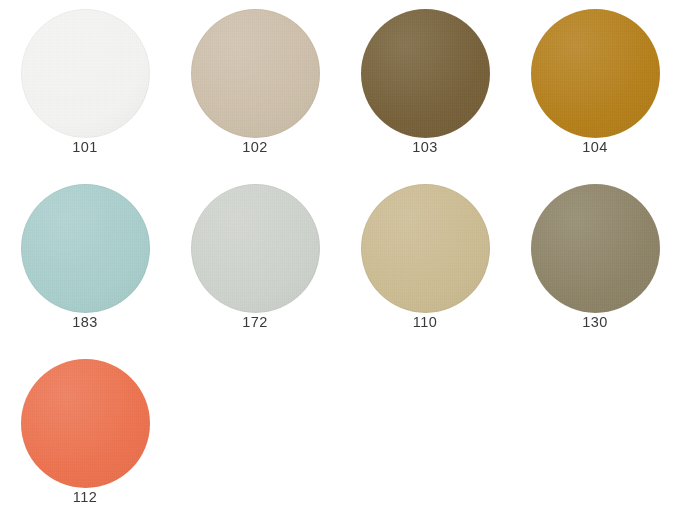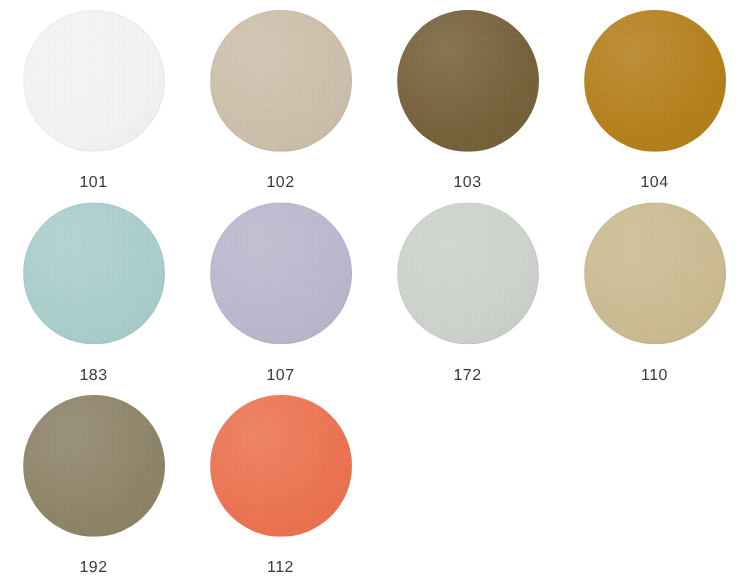--- a/index.html
+++ b/index.html
@@ -78,21 +78,21 @@
         rgba(0,0,0,0.022) 1px,
         rgba(0,0,0,0.022) 3px);
   }
 
   
   .swatch-disc.light-chip {
     box-shadow: inset 0 0 0 1px rgba(0,0,0,0.035);
   }
 
   .swatch-label {
-    margin-top: 21px;
+    margin-top: 2px;
     font-size: 14.5px;
     line-height: 1;
     color: #3a3a3a;
     letter-spacing: 0.4px;
     text-align: center;
     user-select: none;
   }
 </style>
 </head>
 <body style="background: rgb(255, 255, 255);">
@@ -123,41 +123,35 @@
       <div class="swatch-label">104</div>
     </div>
     <div class="swatch-cell">
       <div class="swatch-disc-wrap">
         <div class="swatch-disc light-chip" style="background-color: rgb(169, 207, 205);"></div>
       </div>
       <div class="swatch-label">183</div>
     </div>
     <div class="swatch-cell">
       <div class="swatch-disc-wrap">
-        <div class="swatch-disc light-chip" style="background-color: rgb(188, 184, 207);"></div>
-      </div>
-      <div class="swatch-label">107</div>
-    </div>
-    <div class="swatch-cell">
-      <div class="swatch-disc-wrap">
         <div class="swatch-disc light-chip" style="background-color: rgb(207, 211, 205);"></div>
       </div>
       <div class="swatch-label">172</div>
     </div>
     <div class="swatch-cell">
       <div class="swatch-disc-wrap">
         <div class="swatch-disc light-chip" style="background-color: rgb(205, 188, 147);"></div>
       </div>
       <div class="swatch-label">110</div>
     </div>
     <div class="swatch-cell">
       <div class="swatch-disc-wrap">
         <div class="swatch-disc" style="background-color: rgb(142, 132, 104);"></div>
       </div>
-      <div class="swatch-label">192</div>
+      <div class="swatch-label">130</div>
     </div>
     <div class="swatch-cell">
       <div class="swatch-disc-wrap">
         <div class="swatch-disc" style="background-color: rgb(237, 115, 80);"></div>
       </div>
       <div class="swatch-label">112</div>
     </div>
   </div>
 
 </body></html>

